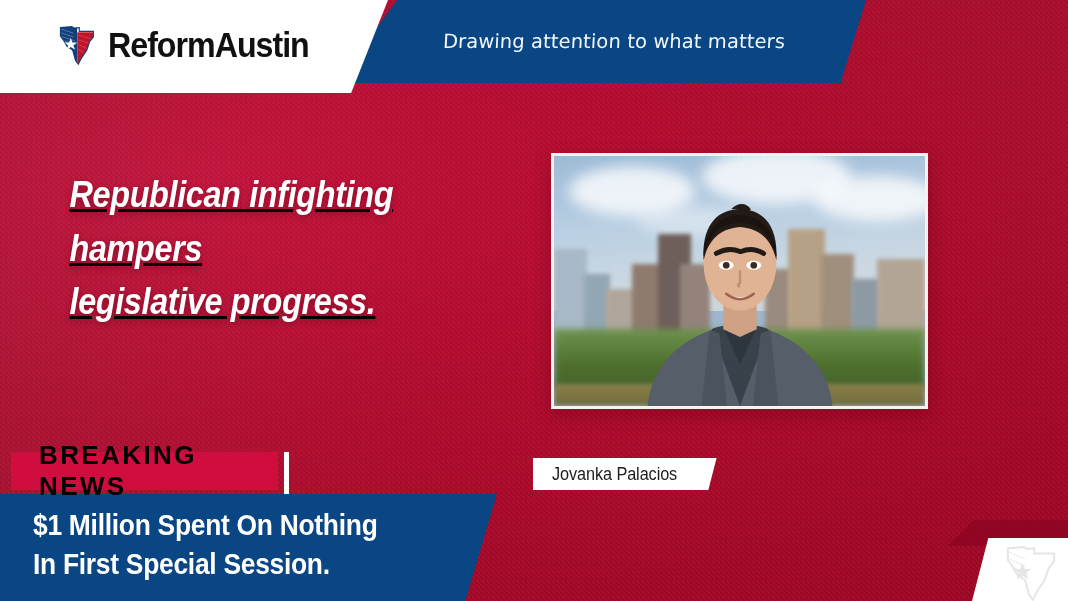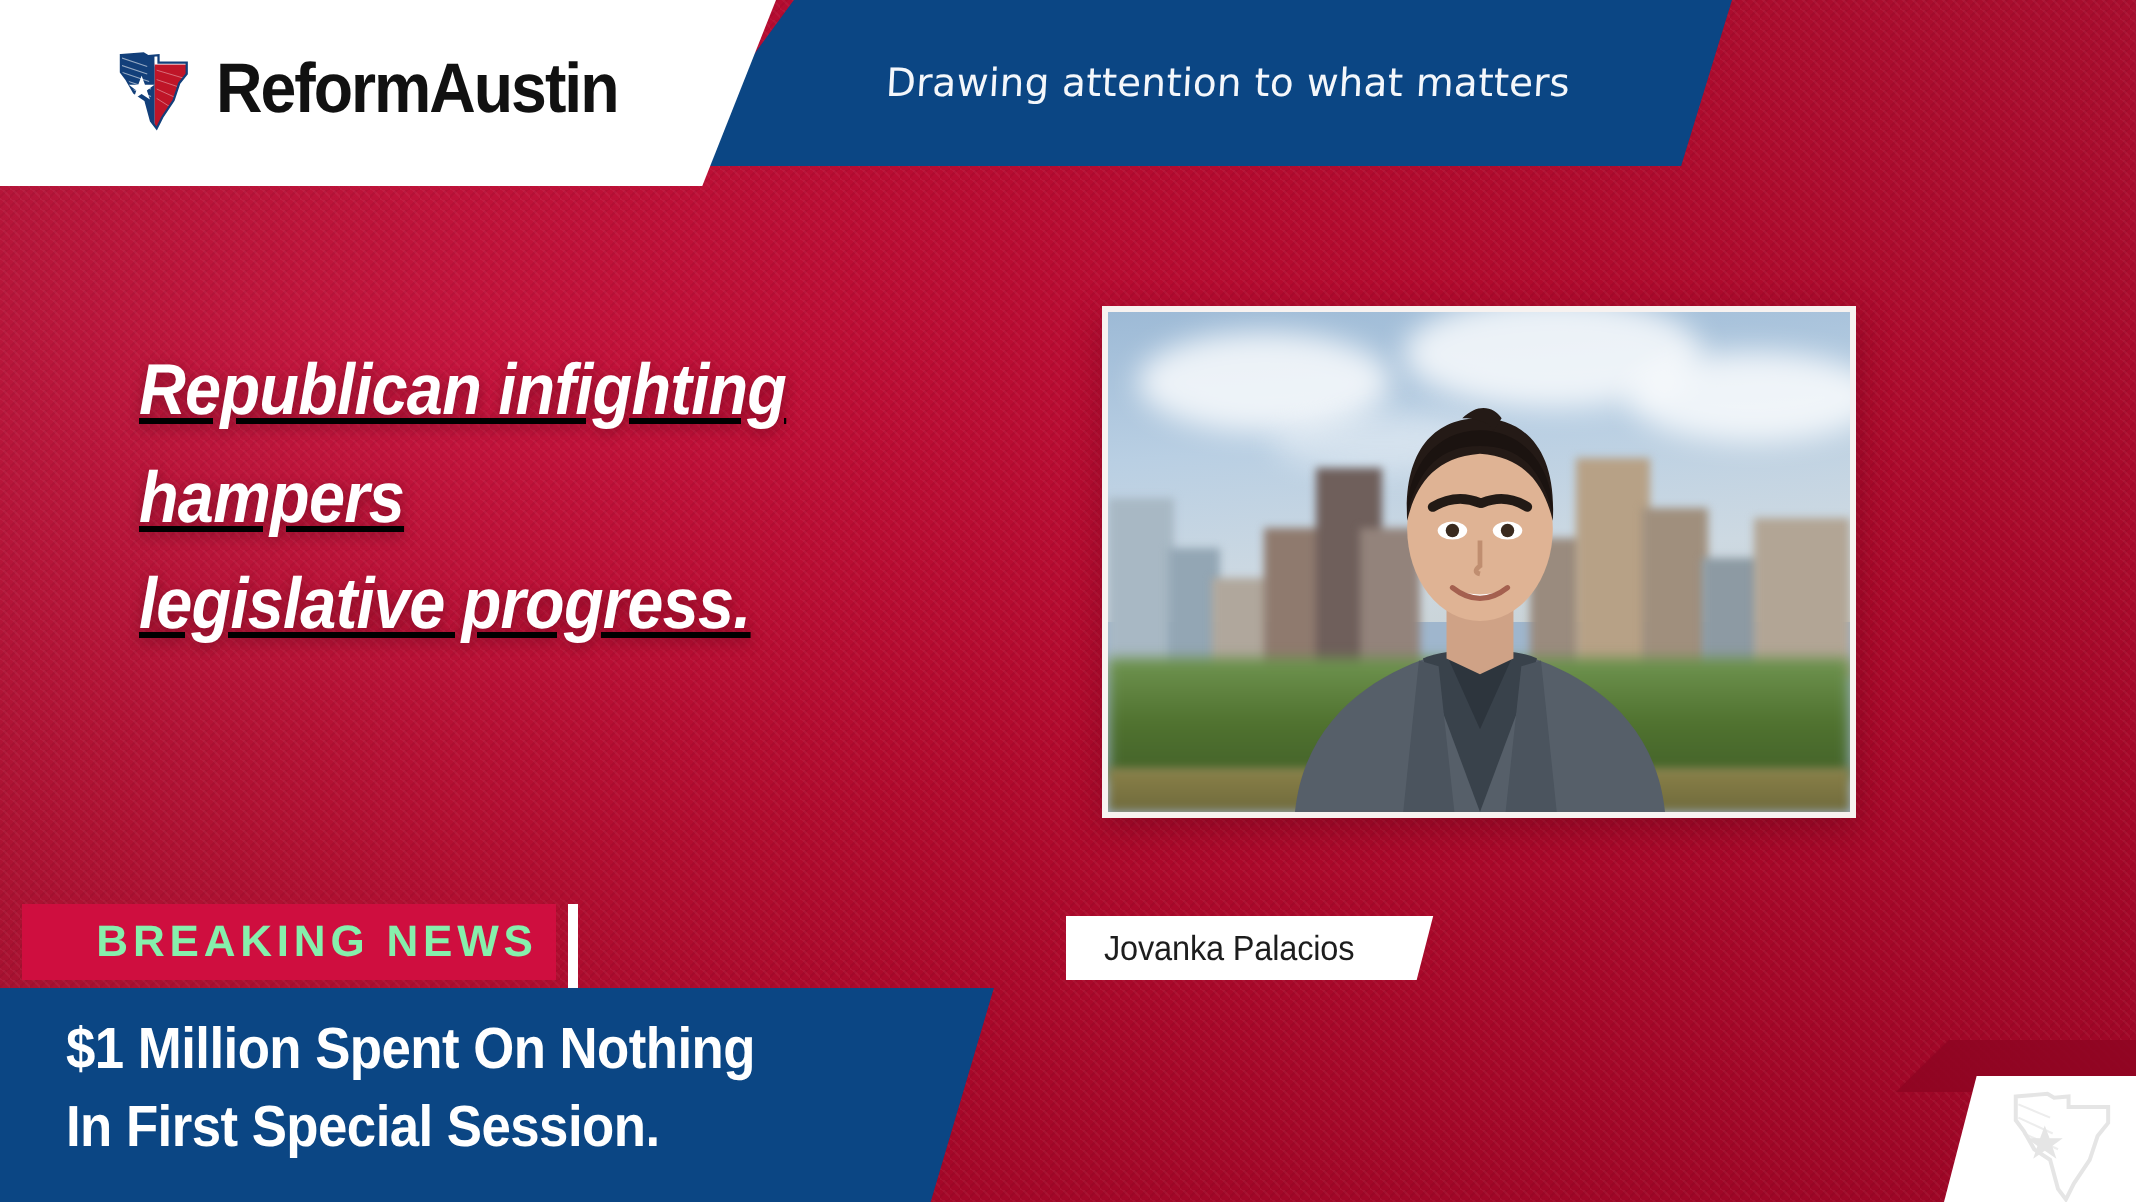--- a/index.html
+++ b/index.html
@@ -227,23 +227,23 @@
     height: 38px;
     background: #cf0e3f;
     z-index: 9;
     display: flex;
     align-items: center;
     justify-content: center;
   }
   .bn-tab-text {
     font-family: "Liberation Sans", sans-serif;
     font-weight: bold;
-    font-size: 22px;
+    font-size: 26px;
     letter-spacing: 2.4px;
-    color: #86efac;
+    color: #000000;
     margin-left: 28px;
   }
 
   .hl-banner {
     position: absolute;
     left: -10px;
     top: 494px;
     width: 510px;
     height: 107px;
     background: #0b4684;

